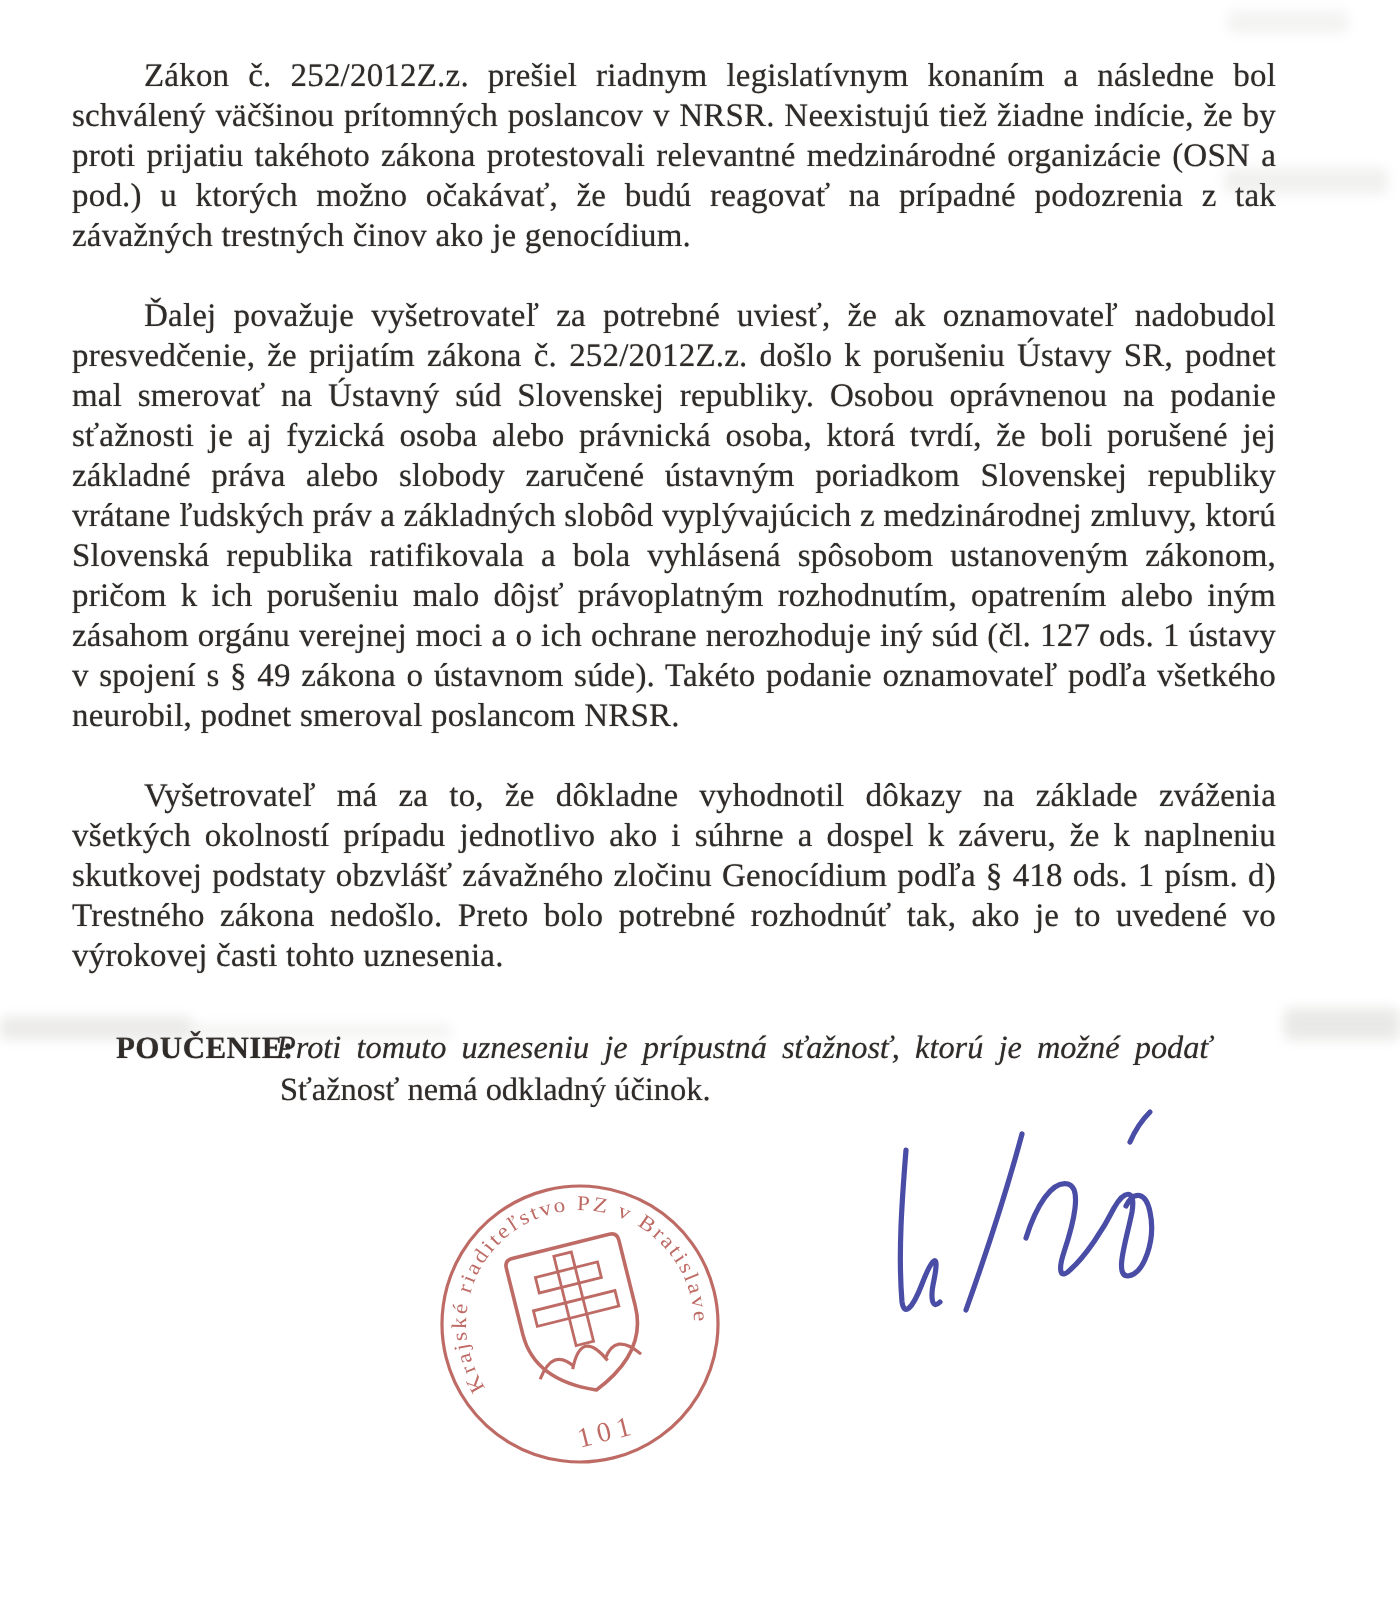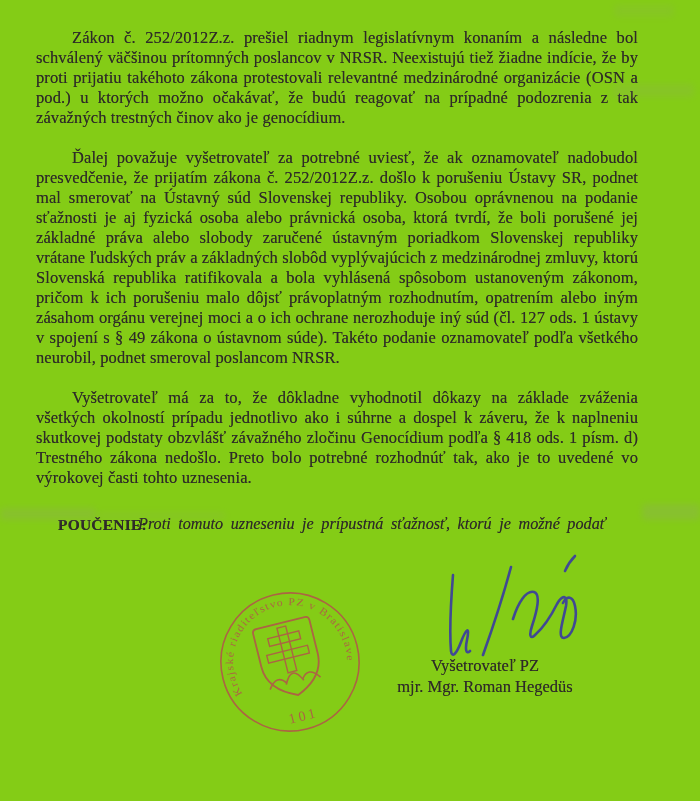--- a/index.html
+++ b/index.html
@@ -1,18 +1,18 @@
 <!DOCTYPE html>
 <html><head>
 <meta charset="utf-8">
 <style>
   html,body{margin:0;padding:0;background:#e8e8e6;}
   .page{
     position:relative;width:700px;height:801px;margin:0 auto;
-    background:#84cc16;overflow:hidden;
+    background:#ffffff;overflow:hidden;
     font-family:"Liberation Serif","DejaVu Serif",serif;
     color:#2e2b28;
   }
   .body-text{position:absolute;left:36px;top:28px;width:602px;}
   .para{
     margin:0 0 20px 0;text-align:justify;text-indent:36px;
     font-size:16.5px;line-height:20px;letter-spacing:.1px;
     text-shadow:0 0 .5px rgba(46,43,40,.65);
   }
   .advisory{display:flex;margin:26px 0 0 22px;width:580px;}
@@ -44,20 +44,21 @@
 
   <div class="body-text">
     <p class="para">Zákon č. 252/2012Z.z. prešiel riadnym legislatívnym konaním a následne bol schválený väčšinou prítomných poslancov v NRSR. Neexistujú tiež žiadne indície, že by proti prijatiu takéhoto zákona protestovali relevantné medzinárodné organizácie (OSN a pod.) u ktorých možno očakávať, že budú reagovať na prípadné podozrenia z tak závažných trestných činov ako je genocídium.</p>
     <p class="para">Ďalej považuje vyšetrovateľ za potrebné uviesť, že ak oznamovateľ nadobudol presvedčenie, že prijatím zákona č. 252/2012Z.z. došlo k porušeniu Ústavy SR, podnet mal smerovať na Ústavný súd Slovenskej republiky. Osobou oprávnenou na podanie sťažnosti je aj fyzická osoba alebo právnická osoba, ktorá tvrdí, že boli porušené jej základné práva alebo slobody zaručené ústavným poriadkom Slovenskej republiky vrátane ľudských práv a základných slobôd vyplývajúcich z medzinárodnej zmluvy, ktorú Slovenská republika ratifikovala a bola vyhlásená spôsobom ustanoveným zákonom, pričom k ich porušeniu malo dôjsť právoplatným rozhodnutím, opatrením alebo iným zásahom orgánu verejnej moci a o ich ochrane nerozhoduje iný súd (čl. 127 ods. 1 ústavy v spojení s § 49 zákona o ústavnom súde). Takéto podanie oznamovateľ podľa všetkého neurobil, podnet smeroval poslancom NRSR.</p>
     <p class="para">Vyšetrovateľ má za to, že dôkladne vyhodnotil dôkazy na základe zváženia všetkých okolností prípadu jednotlivo ako i súhrne a dospel k záveru, že k naplneniu skutkovej podstaty obzvlášť závažného zločinu Genocídium podľa § 418 ods. 1 písm. d) Trestného zákona nedošlo. Preto bolo potrebné rozhodnúť tak, ako je to uvedené vo výrokovej časti tohto uznesenia.</p>
 
     <div class="advisory">
       <div class="advisory-label">POUČENIE:</div>
       <div class="advisory-lines">
         <div class="advisory-line-1">Proti tomuto uzneseniu je prípustná sťažnosť, ktorú je možné podať</div>
+        <div class="advisory-line-3">Sťažnosť nemá odkladný účinok.</div>
       </div>
     </div>
   </div>
 
   <svg class="stamp-svg" width="170" height="170" viewBox="0 0 170 170">
     <g transform="translate(85,85) rotate(-14)" stroke="#b3524c" fill="none" stroke-width="1.6">
       <circle cx="0" cy="0" r="69"></circle>
       <path id="stampArc" d="M -53.6 19.5 A 57 57 0 1 1 53.6 19.5" stroke="none"></path>
       <text font-size="10.5" letter-spacing="1.1" fill="#b3524c" stroke="none">
         <textPath href="#stampArc" startOffset="0" textLength="212" lengthAdjust="spacingAndGlyphs">Krajské riaditeľstvo PZ v Bratislave</textPath>
@@ -77,23 +78,19 @@
 
   <svg class="signature-svg" width="190" height="125" viewBox="0 0 190 125">
     <g stroke="#3b3e9e" fill="none" stroke-width="2.6" stroke-linecap="round" stroke-linejoin="round">
       <path d="M 28 30 C 26 55 24 82 26 106 C 27 113 31 110 36 97 C 41 84 45 80 42 95 C 40 104 41 110 45 106"></path>
       <path d="M 86 22 C 79 48 68 82 58 110"></path>
       <path d="M 88 74 C 93 58 101 45 109 47 C 116 49 112 66 107 81 C 104 90 105 95 110 90 C 118 83 127 69 132 59 C 137 50 143 49 141 61 C 138 76 132 93 139 93 C 147 92 153 75 150 61 C 148 51 142 50 138 58"></path>
       <path d="M 140 26 C 143 19 147 14 150 11"></path>
     </g>
   </svg>
 
-  <div class="signer">
-    <div>Vyšetrovateľ PZ</div>
-    <div>mjr. Mgr. Roman Hegedüs</div>
-  </div>
 
   <div class="smudge smudge-a"></div>
   <div class="smudge smudge-b"></div>
   <div class="smudge smudge-c"></div>
   <div class="smudge smudge-d"></div>
   <div class="smudge smudge-e"></div>
 </div>
 
 </body></html>

